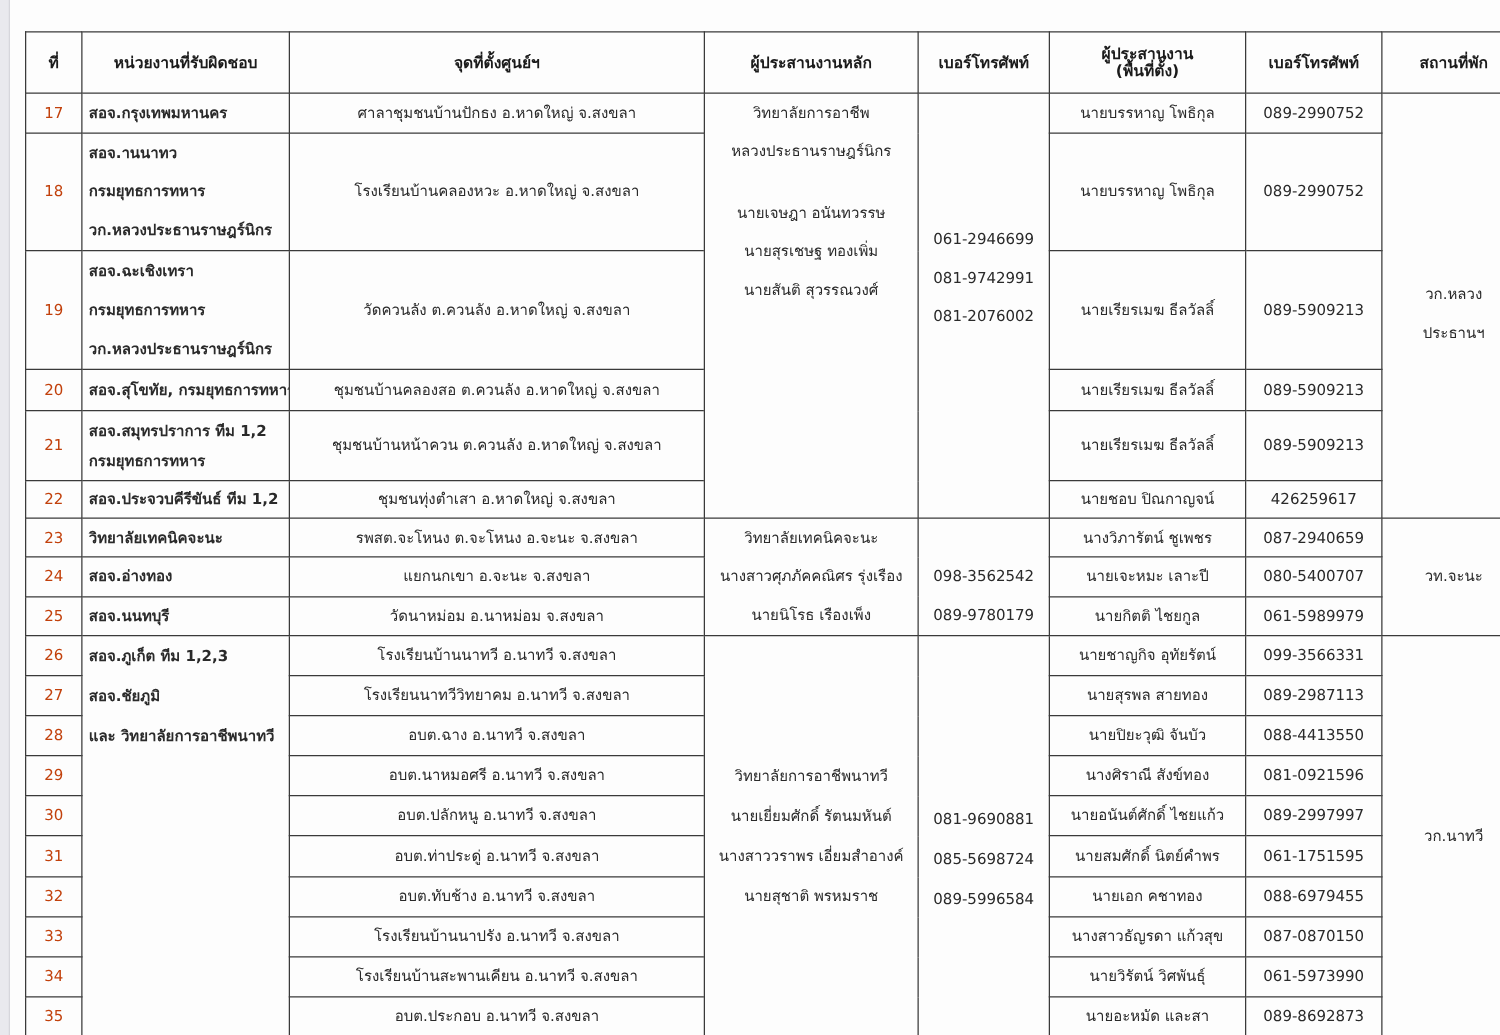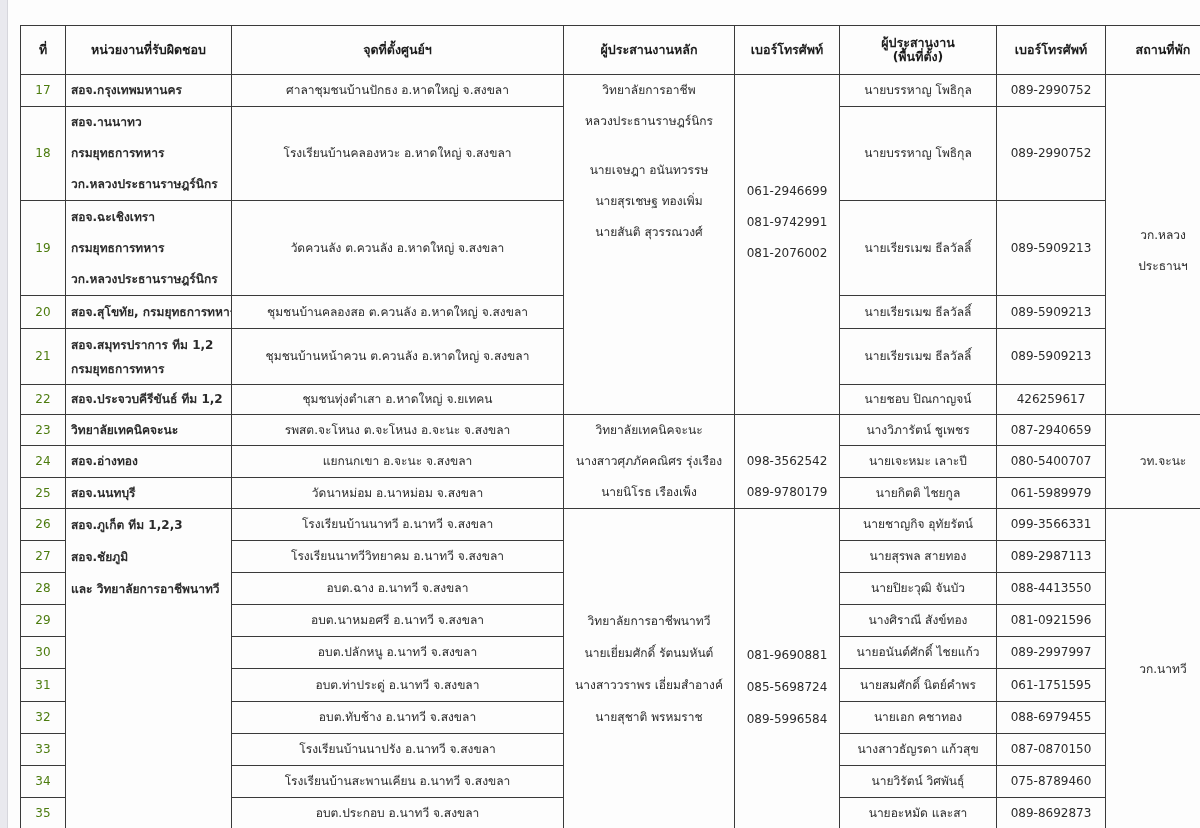--- a/index.html
+++ b/index.html
@@ -25,21 +25,21 @@
   table.roster th, table.roster td {
     border:1.3px solid #3a3a3a;
     padding:0 5px;
     vertical-align:middle;
     overflow:hidden;
     line-height:1.55;
   }
   table.roster th {
     font-weight:bold; font-size:12.5px; text-align:center; height:48px; color:#1b1b1b;
   }
-  td.num { text-align:center; color:#4d7c0f; }
+  td.num { text-align:center; color:#c2410c; }
   td.c { text-align:center; }
   td.l { text-align:left;font-weight:bold; }
   td.stack div { line-height:31px; }
   .nowrap { white-space:nowrap; }
 </style>
 </head>
 <body>
 
 <div class="left-rail"></div>
 
@@ -136,21 +136,21 @@
         <div>กรมยุทธการทหาร</div>
       </td>
       <td class="c nowrap">ชุมชนบ้านหน้าควน ต.ควนลัง อ.หาดใหญ่ จ.สงขลา</td>
       <td class="c nowrap">นายเรียรเมฆ ธีลวัลลิ์</td>
       <td class="c">089-5909213</td>
     </tr>
 
     <tr style="height:30px">
       <td class="num">22</td>
       <td class="l nowrap">สอจ.ประจวบคีรีขันธ์ ทีม 1,2</td>
-      <td class="c">ชุมชนทุ่งตำเสา อ.หาดใหญ่ จ.ยเทคน</td>
+      <td class="c">ชุมชนทุ่งตำเสา อ.หาดใหญ่ จ.สงขลา</td>
       <td class="c nowrap">นายชอบ ปิณกาญจน์</td>
       <td class="c">426259617</td>
     </tr>
 
     <tr style="height:31px">
       <td class="num">23</td>
       <td class="l">วิทยาลัยเทคนิคจะนะ</td>
       <td class="c nowrap">รพสต.จะโหนง ต.จะโหนง อ.จะนะ จ.สงขลา</td>
       <td class="c nowrap" rowspan="3" style="line-height:31px">
         <div>วิทยาลัยเทคนิคจะนะ</div>
@@ -245,21 +245,21 @@
     <tr style="height:32px">
       <td class="num">33</td>
       <td class="c">โรงเรียนบ้านนาปรัง อ.นาทวี จ.สงขลา</td>
       <td class="c nowrap">นางสาวธัญรดา แก้วสุข</td>
       <td class="c">087-0870150</td>
     </tr>
     <tr style="height:32px">
       <td class="num">34</td>
       <td class="c nowrap">โรงเรียนบ้านสะพานเคียน อ.นาทวี จ.สงขลา</td>
       <td class="c nowrap">นายวิรัตน์ วิศพันธุ์</td>
-      <td class="c">075-8789460</td>
+      <td class="c">061-5973990</td>
     </tr>
     <tr style="height:32px">
       <td class="num">35</td>
       <td class="c">อบต.ประกอบ อ.นาทวี จ.สงขลา</td>
       <td class="c nowrap">นายอะหมัด และสา</td>
       <td class="c">089-8692873</td>
     </tr>
   </tbody>
 </table>
 </div>

